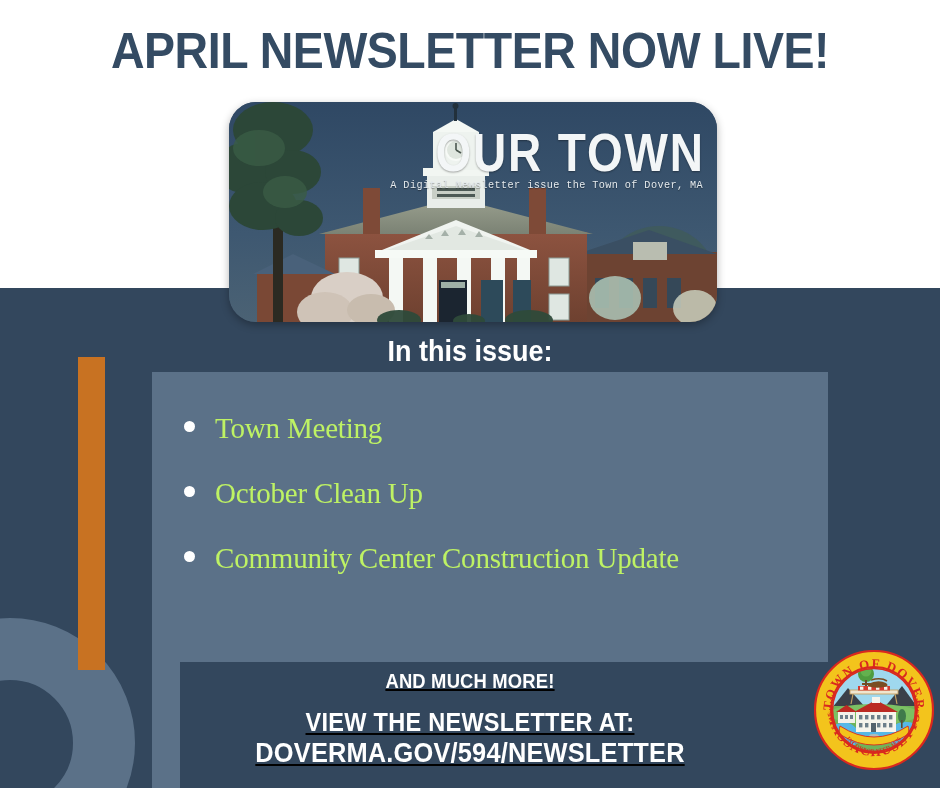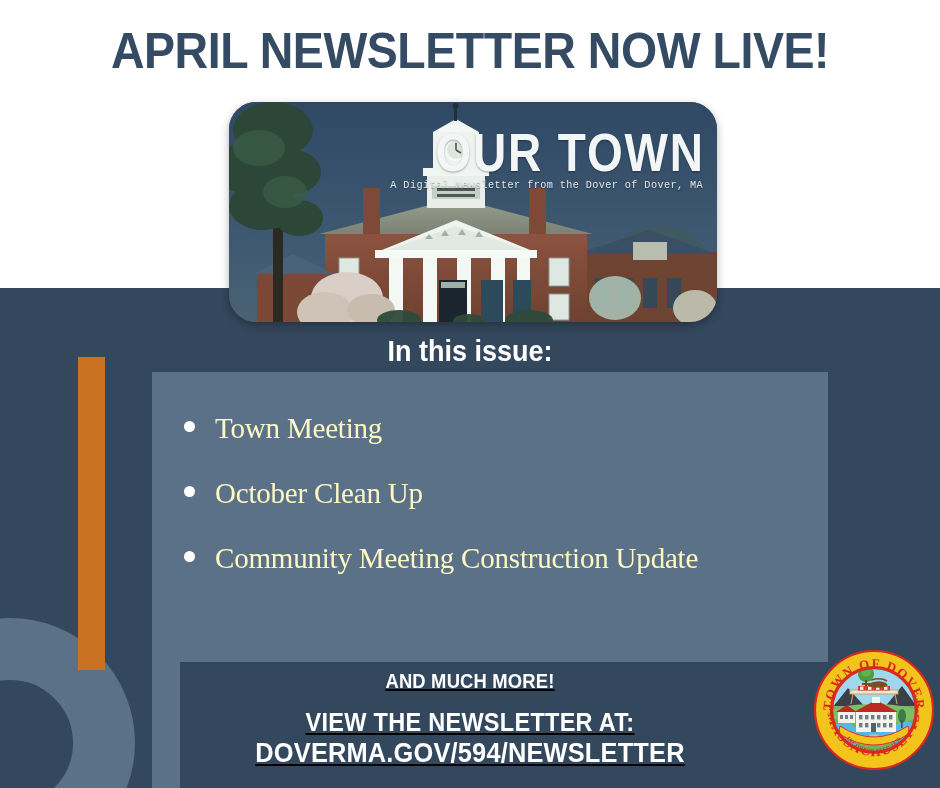--- a/index.html
+++ b/index.html
@@ -151,21 +151,21 @@
   .bullet-dot {
     width: 11px; height: 11px;
     border-radius: 50%;
     background: #ffffff;
     flex: 0 0 auto;
     margin-right: 20px;
     position: relative;
     top: -6px;
   }
   .bullet-text {
-    color: #fef9c3;
+    color: #bef264;
     font-family: "Liberation Serif", serif;
     font-size: 29px;
     line-height: 32px;
     white-space: nowrap;
     letter-spacing: -0.2px;
   }
 
   
   .footer {
     position: absolute;
@@ -343,37 +343,37 @@
       </g>
 
       <g fill="#2e4a3a" opacity="0.95">
         <ellipse cx="170" cy="218" rx="22" ry="10"></ellipse>
         <ellipse cx="300" cy="218" rx="24" ry="10"></ellipse>
         <ellipse cx="240" cy="219" rx="16" ry="7"></ellipse>
       </g>
     </svg>
 
     <div class="cover-title">OUR TOWN</div>
-    <div class="cover-sub">A Digital Newsletter from the Dover of Dover, MA</div>
+    <div class="cover-sub">A Digital Newsletter issue the Town of Dover, MA</div>
   </div>
 
   <div class="issue-heading">In this issue:</div>
 
   <div class="list-panel">
     <div class="bullet-row">
       <span class="bullet-dot"></span>
       <span class="bullet-text">Town Meeting</span>
     </div>
     <div class="bullet-row">
       <span class="bullet-dot"></span>
       <span class="bullet-text">October Clean Up</span>
     </div>
     <div class="bullet-row">
       <span class="bullet-dot"></span>
-      <span class="bullet-text">Community Meeting Construction Update</span>
+      <span class="bullet-text">Community Center Construction Update</span>
     </div>
   </div>
 
   <div class="footer">
     <div class="and-more">AND MUCH MORE!</div>
     <div class="view-at">VIEW THE NEWSLETTER AT:</div>
     <div class="url-line">DOVERMA.GOV/594/NEWSLETTER</div>
   </div>
 
   <div class="seal">

